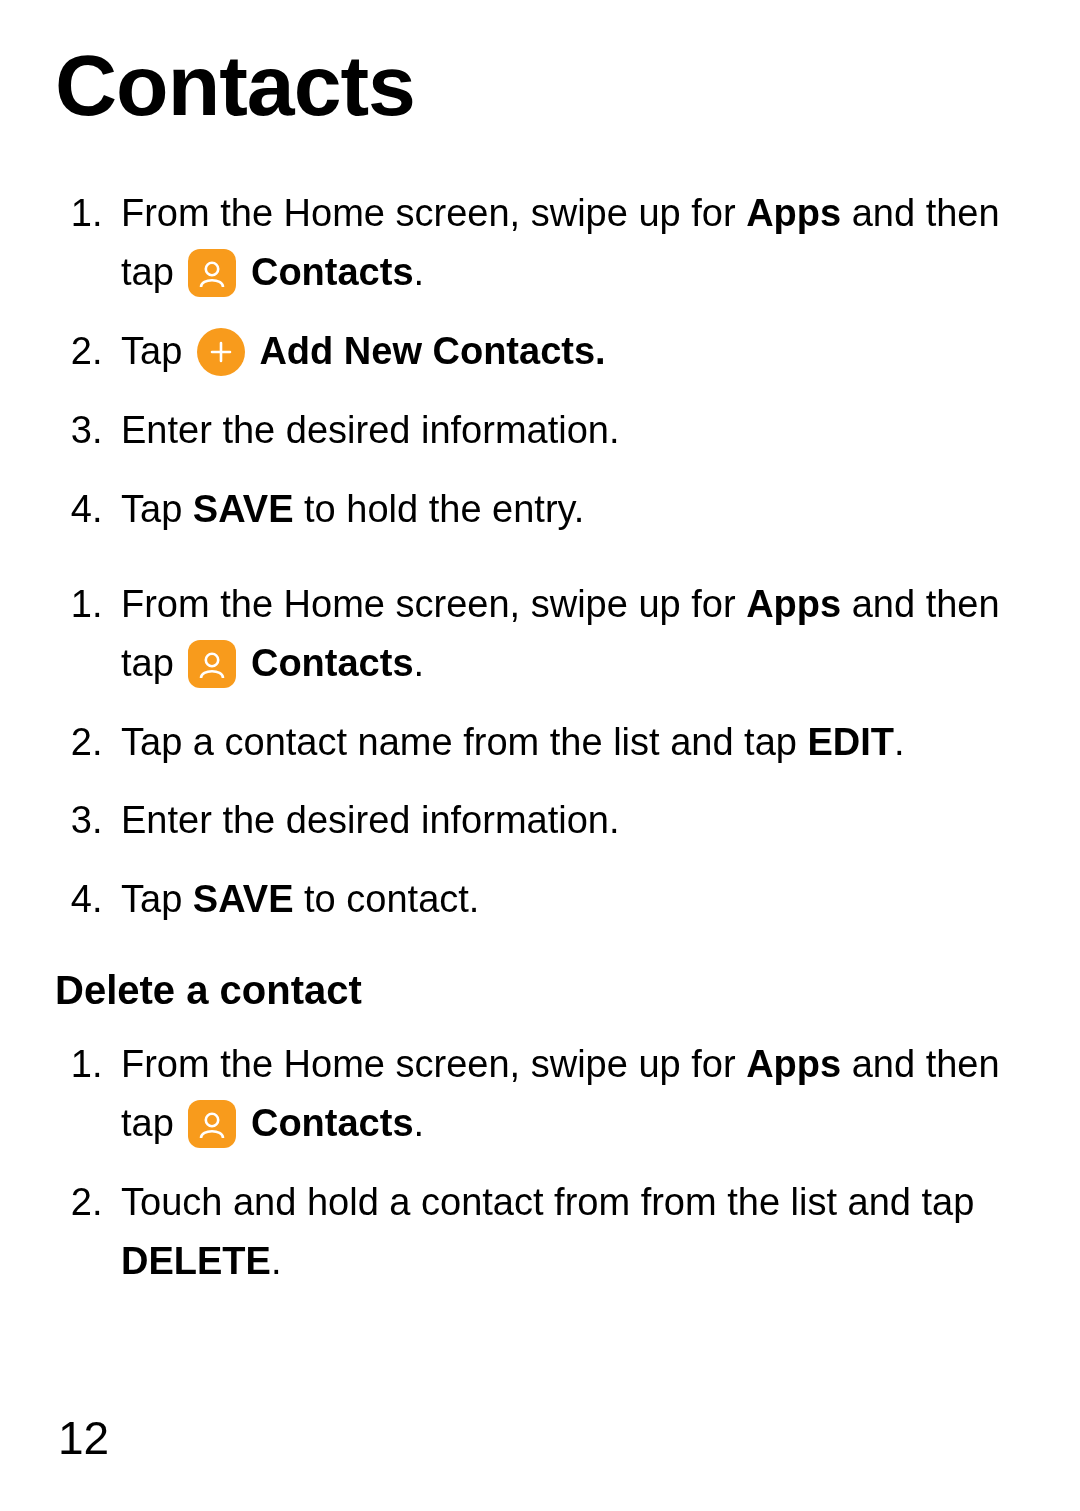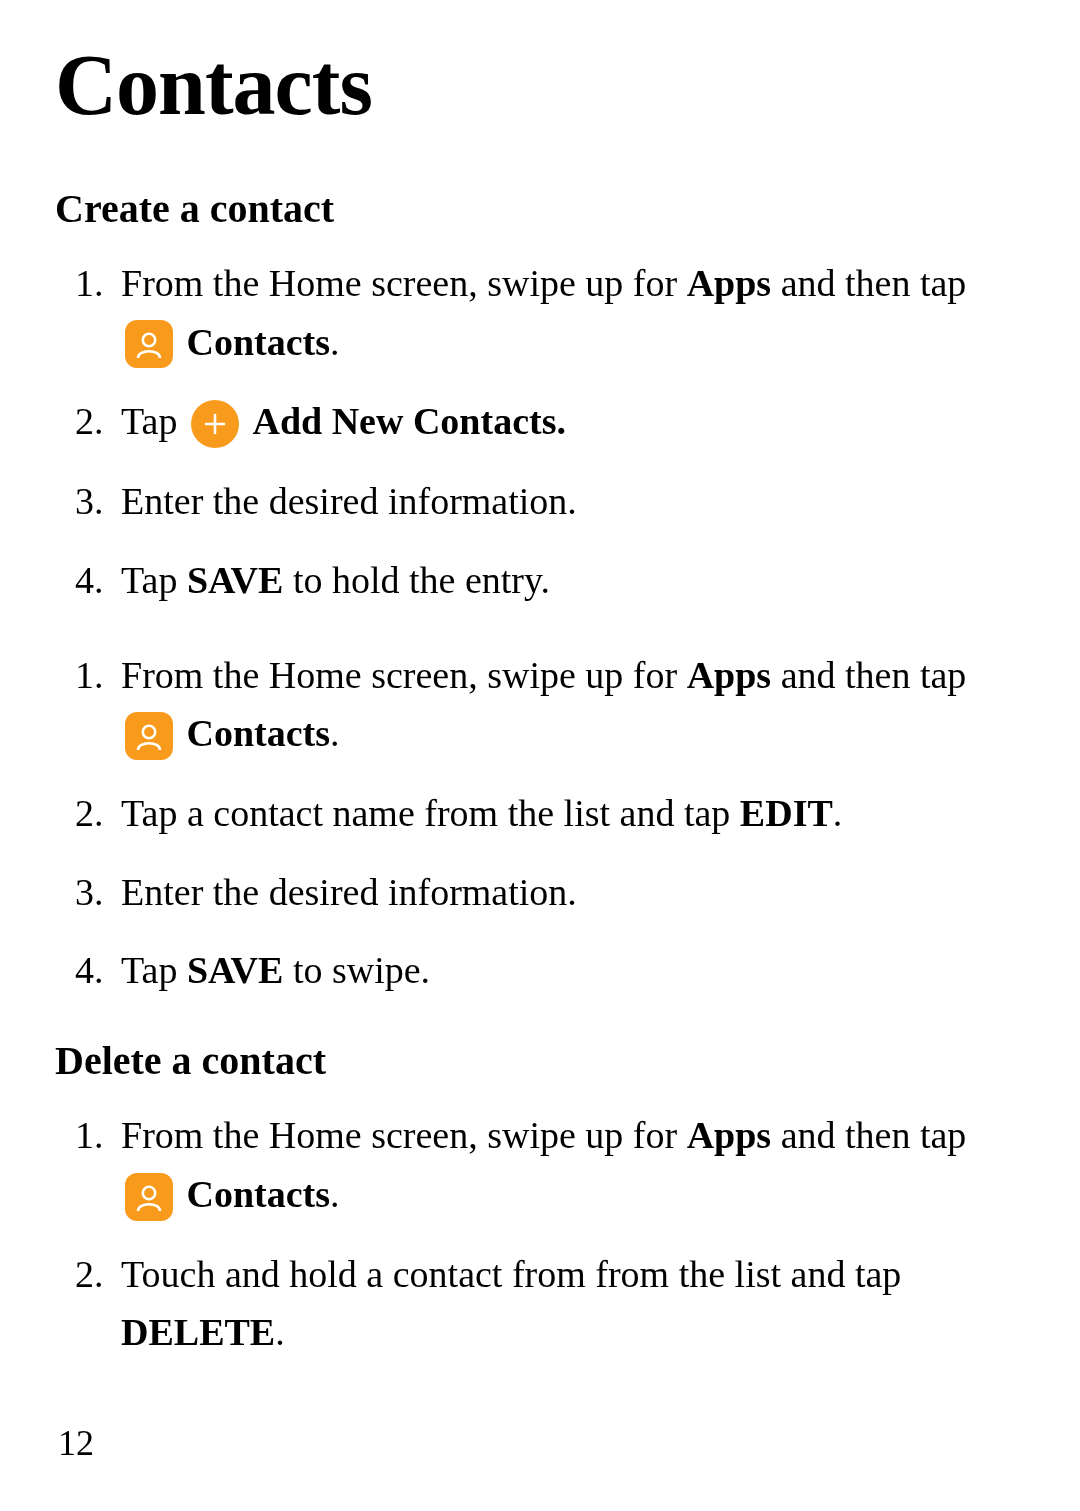--- a/index.html
+++ b/index.html
@@ -11,21 +11,20 @@
     font-family: "Segoe UI", "Helvetica Neue", Arial, sans-serif;
     color: #000;
     position: relative;
   }
   .page {
     box-sizing: border-box;
     padding: 40px 55px 4px 55px;
     width: 1080px;
     height: 1511px;
     position: relative;
-    font-family: Liberation Serif, serif;
   }
   h1.page-title {
     font-size: 86px;
     font-weight: 700;
     letter-spacing: -1px;
     margin: 0 0 54px 0;
     line-height: 1.05;
   }
   h2.section-heading {
     font-size: 40px;
@@ -60,32 +59,31 @@
     background: #f89b1c;
     margin: 0 4px 4px 4px;
     position: relative;
   }
   .icon.round { border-radius: 50%; }
   .icon svg { display: block; }
   .page-number {
     position: absolute;
     bottom: 50px;
     left: 58px;
-    font-size: 36px;
+    font-size: 46px;
     line-height: 1;
   }
 </style>
 </head>
 <body>
 
 <div class="page">
 
   <h1 class="page-title">Contacts</h1>
 
-  <h2 class="section-heading">Create a contact</h2>
   <ol class="steps">
     <li>
       <span>From the Home screen, swipe up for </span><span class="b">Apps</span><span> and then tap </span><span class="icon">
           <svg width="30" height="30" viewBox="0 0 30 30">
             <circle cx="15" cy="11" r="6.2" fill="none" stroke="#fff" stroke-width="2.6"></circle>
             <path d="M4 29 C4 20, 26 20, 26 29" fill="none" stroke="#fff" stroke-width="2.6"></path>
           </svg>
         </span>
       <span class="b">Contacts</span><span>.</span>
     </li>
@@ -115,21 +113,21 @@
         </span>
       <span class="b">Contacts</span><span>.</span>
     </li>
     <li>
       <span>Tap a contact name from the list and tap </span><span class="b">EDIT</span><span>.</span>
     </li>
     <li>
       <span>Enter the desired information.</span>
     </li>
     <li>
-      <span>Tap </span><span class="b">SAVE</span><span> to swipe.</span>
+      <span>Tap </span><span class="b">SAVE</span><span> to contact.</span>
     </li>
   </ol>
 
   <h2 class="section-heading">Delete a contact</h2>
   <ol class="steps">
     <li>
       <span>From the Home screen, swipe up for </span><span class="b">Apps</span><span> and then tap </span><span class="icon">
           <svg width="30" height="30" viewBox="0 0 30 30">
             <circle cx="15" cy="11" r="6.2" fill="none" stroke="#fff" stroke-width="2.6"></circle>
             <path d="M4 29 C4 20, 26 20, 26 29" fill="none" stroke="#fff" stroke-width="2.6"></path>

